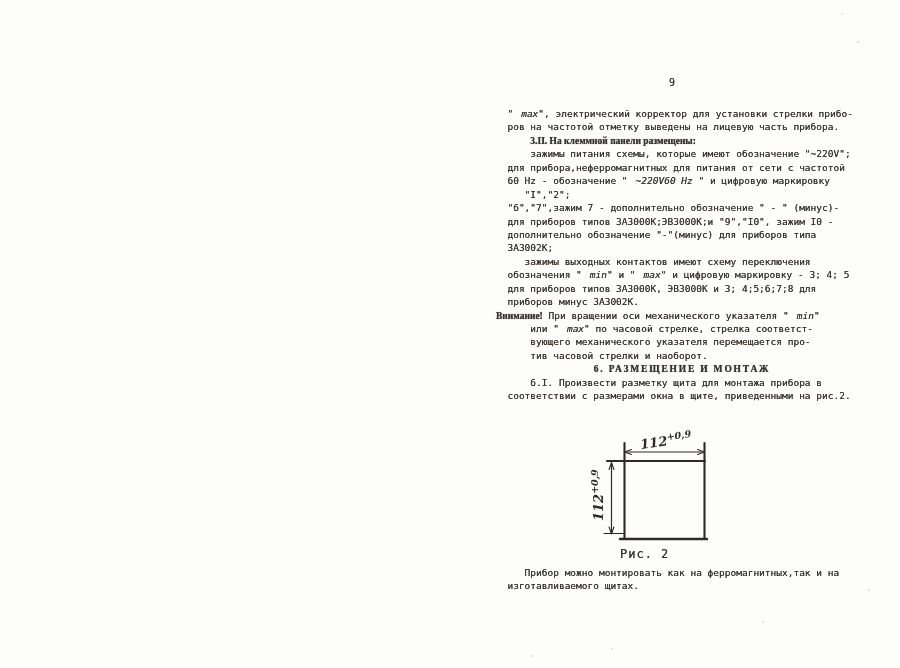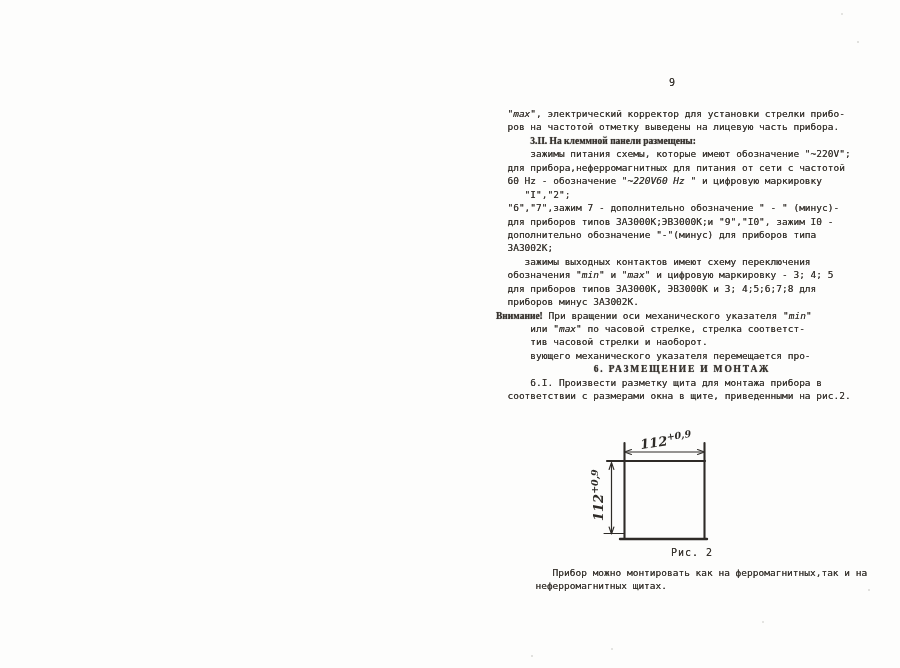--- a/index.html
+++ b/index.html
@@ -16,29 +16,29 @@
     font-size:9.5px;
     letter-spacing:0;
     text-shadow:0 0 0.5px rgba(55,50,45,.85);
   }
   .line{
     white-space:pre;
     height:13.45px;
     line-height:13.45px;
   }
   .line b{font-weight:bold;text-shadow:0 0 0.8px rgba(40,36,32,.9);font-family:Liberation Serif, serif;}
-  .line i{font-style:italic;}
+  .line i{font-style:italic;margin-left:8px;}
   .line.spread{letter-spacing:1.8px;}
   .page-number{
     position:absolute;left:669px;top:77px;
     font-size:10px;text-shadow:0 0 .5px rgba(55,50,45,.85);
   }
   .fig-caption{
-    position:absolute;left:671px;top:547px;
-    font-size:10px;letter-spacing:1px;
+    position:absolute;left:620px;top:547px;
+    font-size:12px;letter-spacing:1px;
     text-shadow:0 0 .5px rgba(55,50,45,.85);
   }
   .figure-svg{position:absolute;left:0;top:0;}
   .speckle{
     position:absolute;border-radius:50%;
     background:#c9c9c5;opacity:.65;
   }
 </style>
 </head>
 <body>
@@ -58,22 +58,22 @@
       <div class="line">  "6","7",зажим 7 - дополнительно обозначение " - " (минус)-</div>
       <div class="line">  для приборов типов ЗА3000К;ЭВ3000К;и "9","I0", зажим I0 -</div>
       <div class="line">  дополнительно обозначение "-"(минус) для приборов типа</div>
       <div class="line">  ЗА3002К;</div>
       <div class="line">     зажимы выходных контактов имеют схему переключения</div>
       <div class="line">  обозначения "<i>min</i>" и "<i>max</i>" и цифровую маркировку - 3; 4; 5</div>
       <div class="line">  для приборов типов ЗА3000К, ЭВ3000К и 3; 4;5;6;7;8 для</div>
       <div class="line">  приборов минус ЗА3002К.</div>
       <div class="line"><b>Внимание!</b> При вращении оси механического указателя "<i>min</i>"</div>
       <div class="line">      или "<i>max</i>" по часовой стрелке, стрелка соответст-</div>
+      <div class="line">      вующего механического указателя перемещается про-</div>
       <div class="line">      тив часовой стрелки и наоборот.</div>
-      <div class="line">      вующего механического указателя перемещается про-</div>
       <div class="line spread">             <b>6. РАЗМЕЩЕНИЕ И МОНТАЖ</b></div>
       <div class="line">      6.I. Произвести разметку щита для монтажа прибора в</div>
       <div class="line">  соответствии с размерами окна в щите, приведенными на рис.2.</div>
     </div>
 
   <svg class="figure-svg" width="900" height="668" viewBox="0 0 900 668">
     <g stroke="#2e2b27" fill="none" stroke-linecap="round">
 
       <line x1="607" y1="461" x2="705" y2="461" stroke-width="2.1"></line>
       <line x1="624.5" y1="443" x2="624.5" y2="539" stroke-width="2.1"></line>
@@ -90,23 +90,23 @@
       <line x1="604" y1="533.5" x2="624" y2="533.5" stroke-width="1"></line>
     </g>
     <g fill="#2e2b27" font-family="DejaVu Serif, serif" font-style="italic" font-weight="bold">
       <text x="641" y="449" font-size="13" transform="rotate(-8 641 449)"><tspan>112</tspan><tspan dy="-5" font-size="9.5">+0,9</tspan></text>
       <text x="603" y="521" font-size="13" transform="rotate(-90 603 521)"><tspan>112</tspan><tspan dy="-5" font-size="9.5">+0,9</tspan></text>
     </g>
   </svg>
 
   <div class="fig-caption">Рис. 2</div>
 
-  <div class="typed" style="left:524px;top:566px;">
+  <div class="typed" style="left:496px;top:566px;">
       <div class="line">     Прибор можно монтировать как на ферромагнитных,так и на</div>
-      <div class="line">  неферромагнитных щитах.</div>
+      <div class="line">  изготавливаемого щитах.</div>
     </div>
 
   <div class="speckle" style="left:841px;top:13px;width:2px;height:2px;"></div>
   <div class="speckle" style="left:857px;top:41px;width:1.5px;height:1.5px;"></div>
   <div class="speckle" style="left:868px;top:589px;width:1.5px;height:1.5px;"></div>
   <div class="speckle" style="left:762px;top:621px;width:2px;height:2px;"></div>
   <div class="speckle" style="left:611px;top:648px;width:2px;height:2px;"></div>
   <div class="speckle" style="left:531px;top:655px;width:1.5px;height:1.5px;"></div>
 </div>
 

